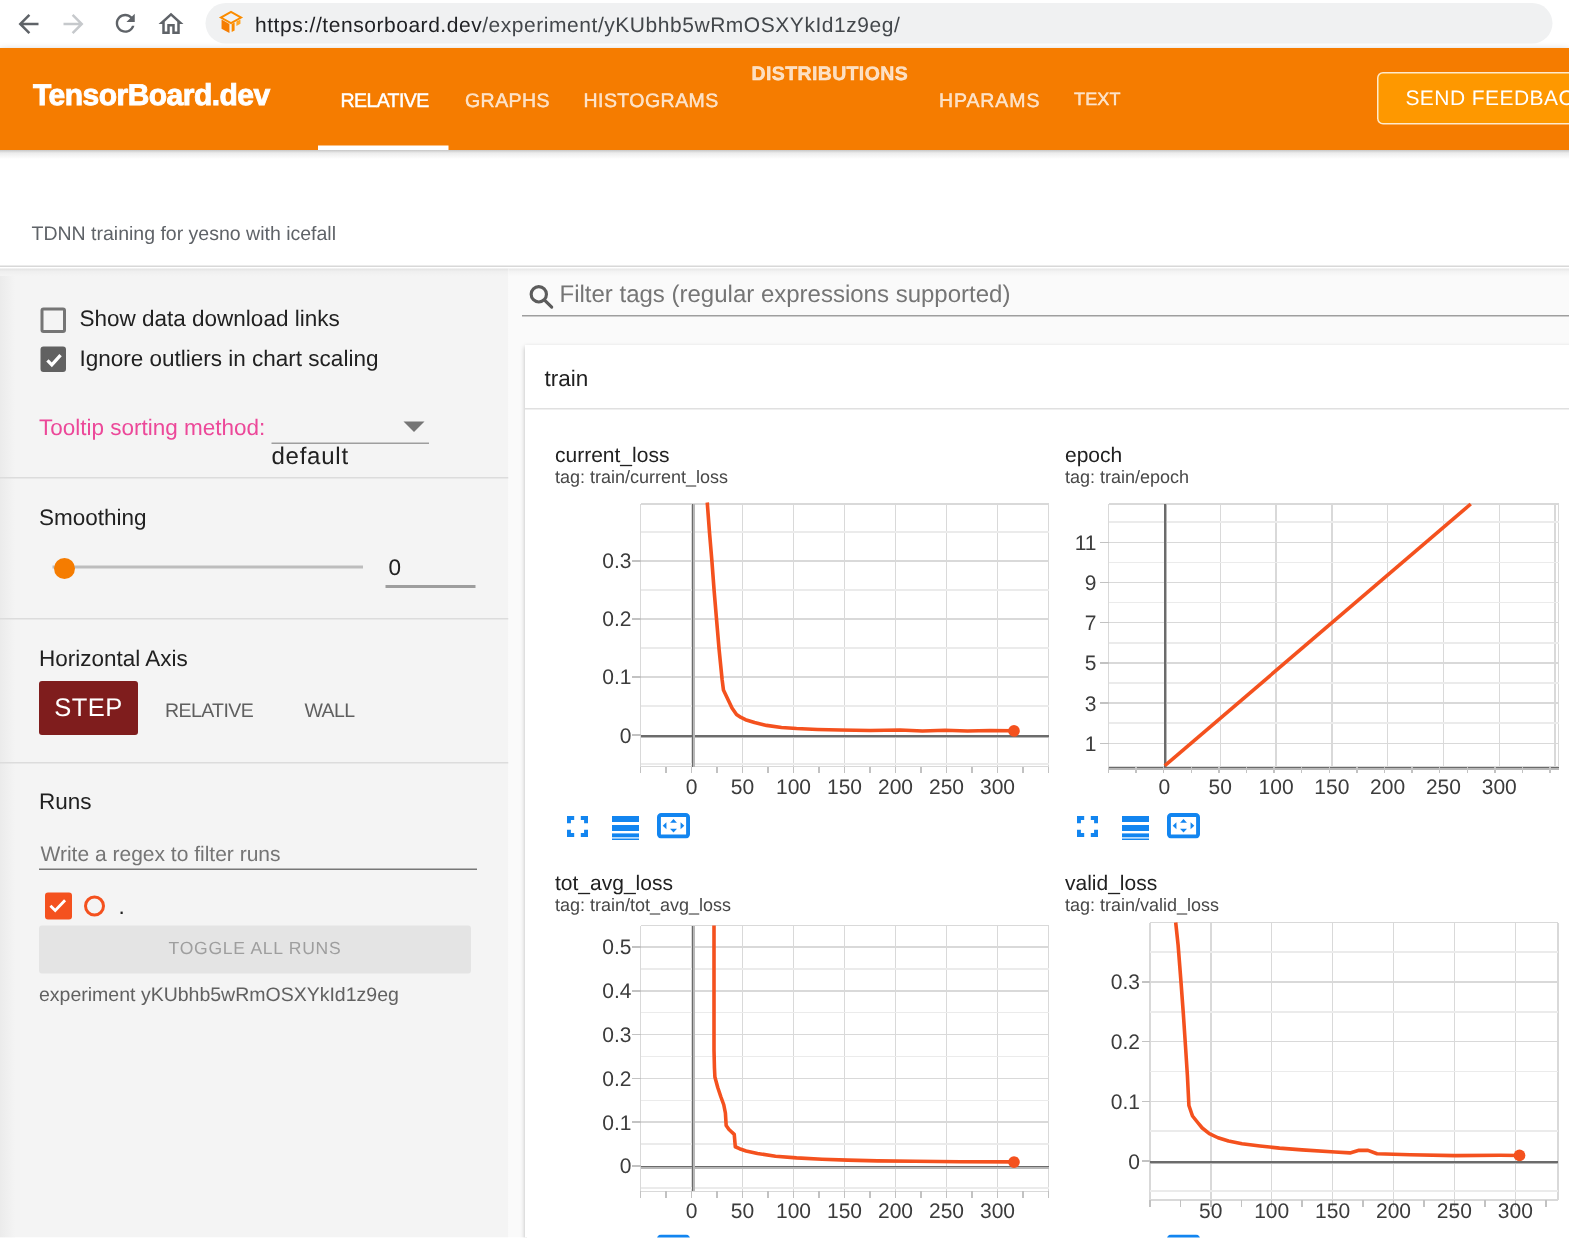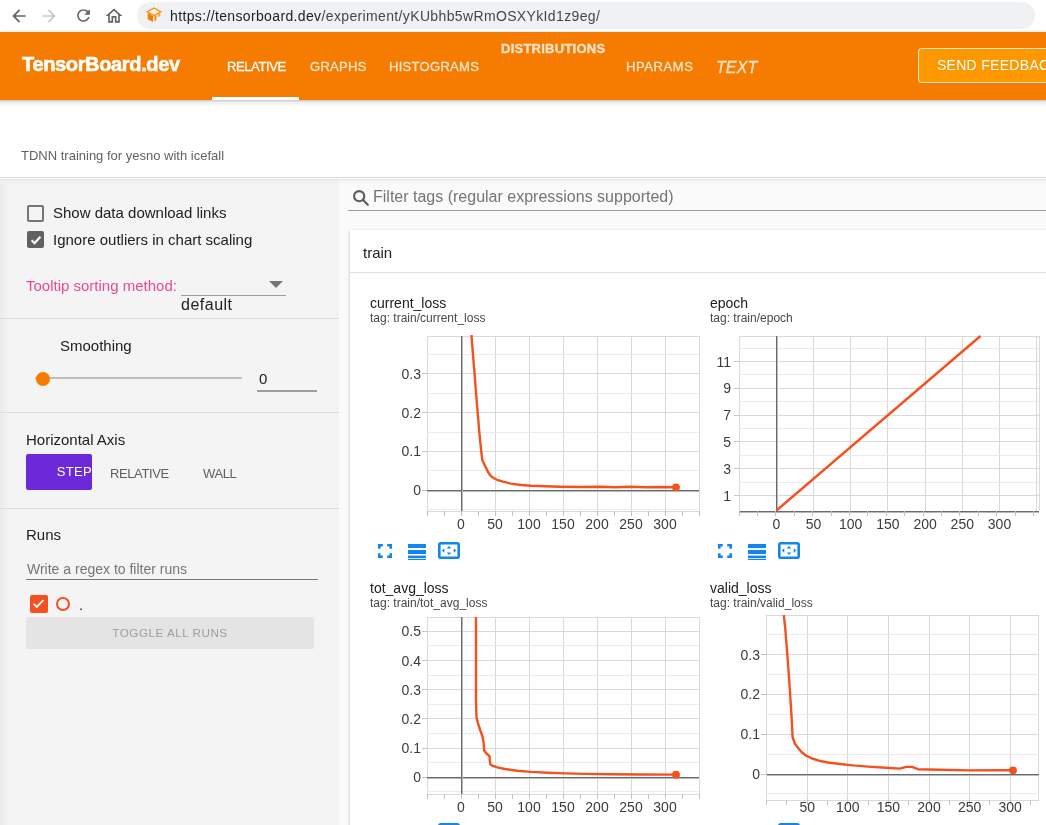--- a/index.html
+++ b/index.html
@@ -30,60 +30,61 @@
 <path fill="#ffa726" d="M16.8 11.2 L20.4 9.3 L20.4 13.2 L16.8 15.1 Z"></path>
 </svg>
 <div class="abs" style="left:170px;top:8px;font-size:14px;letter-spacing:0.36px;color:#202124;white-space:nowrap">https://tensorboard.dev<span style="color:#43474b">/experiment/yKUbhb5wRmOSXYkId1z9eg/</span></div>
 <div class="abs" style="left:0;top:32px;width:1046px;height:68px;background:#f57c00;box-shadow:0 2px 5px rgba(0,0,0,0.35);"></div>
 <div class="abs" style="left:22px;top:53px;font-size:20px;font-weight:700;color:#fff;-webkit-text-stroke:0.6px #ffffff;letter-spacing:-0.35px;">TensorBoard.dev</div>
 <div class="abs" style="left:227px;top:59px;font-size:13px;letter-spacing:-0.4px;font-weight:400;-webkit-text-stroke:0.3px #ffffff;color:#ffffff;">RELATIVE</div>
 <div class="abs" style="left:310px;top:59px;font-size:13px;letter-spacing:0.3px;font-weight:400;-webkit-text-stroke:0.3px rgba(255,255,255,0.75);color:rgba(255,255,255,0.75);">GRAPHS</div>
 <div class="abs" style="left:389px;top:59px;font-size:13px;letter-spacing:0.3px;font-weight:400;-webkit-text-stroke:0.3px rgba(255,255,255,0.75);color:rgba(255,255,255,0.75);">HISTOGRAMS</div>
 <div class="abs" style="left:501px;top:41px;font-size:13px;letter-spacing:0.25px;font-weight:700;-webkit-text-stroke:0.3px rgba(255,255,255,0.75);color:rgba(255,255,255,0.75);">DISTRIBUTIONS</div>
 <div class="abs" style="left:626px;top:59px;font-size:13px;letter-spacing:0.6px;font-weight:400;-webkit-text-stroke:0.3px rgba(255,255,255,0.75);color:rgba(255,255,255,0.75);">HPARAMS</div>
-<div class="abs" style="left:716px;top:59px;font-size:16px;letter-spacing:0.1px;font-weight:400;-webkit-text-stroke:0.3px rgba(255,255,255,0.75);color:rgba(255,255,255,0.75);font-style:italic;">TEXT</div>
+<div class="abs" style="left:716px;top:59px;font-size:12px;letter-spacing:0.1px;font-weight:400;-webkit-text-stroke:0.3px rgba(255,255,255,0.75);color:rgba(255,255,255,0.75);">TEXT</div>
 <div class="abs" style="left:212px;top:97px;width:87px;height:3px;background:#fff;"></div>
 <div class="abs" style="left:918px;top:48px;width:160px;height:35px;background:#fe9800;border:1px solid rgba(255,255,255,0.8);border-radius:4px;color:#fff;font-size:14px;letter-spacing:0.3px;text-align:center;line-height:33px;">SEND FEEDBACK</div>
 <div class="abs" style="left:0;top:100px;width:1046px;height:78px;background:linear-gradient(180deg,#c6c6c6 0px,#ececec 2px,#ffffff 6px);border-bottom:1px solid #d8d8d8;"></div>
 <div class="abs" style="left:21px;top:148px;font-size:13px;color:#5f6368;">TDNN training for yesno with icefall</div>
 <div class="abs" style="left:0;top:179px;width:339px;height:646px;background:linear-gradient(180deg,#e2e2e2 0px,#efefef 2px,#f4f4f4 5px);"></div>
 <div class="abs" style="left:0;top:184px;width:10px;height:641px;background:linear-gradient(90deg,#ebebeb,#f4f4f4);"></div>
 <div class="abs" style="left:27px;top:204.5px;width:17px;height:17px;border:2px solid #757575;border-radius:2px;background:transparent;"></div>
 <div class="abs" style="left:53px;top:204px;font-size:15px;color:#212121;">Show data download links</div>
 <div class="abs" style="left:27px;top:230.5px;width:17px;height:17px;border:2px solid #616161;border-radius:2px;background:#616161;"></div>
 <svg class="abs" style="left:29px;top:232.5px" width="14" height="14" viewBox="0 0 24 24">
       <path fill="none" stroke="#fff" stroke-width="3.8" d="M4.5 12.5 L9.5 17.5 L19.5 6.5"></path>
     </svg>
 <div class="abs" style="left:53px;top:231px;font-size:15px;color:#212121;">Ignore outliers in chart scaling</div>
 <div class="abs" style="left:26px;top:277px;font-size:15px;color:#ec4899;">Tooltip sorting method:</div>
 <div class="abs" style="left:181px;top:276px;font-size:16px;letter-spacing:0.5px;color:#212121;margin-top:20px;">default</div>
 <div class="abs" style="left:269px;top:281px;width:0;height:0;border-left:7px solid transparent;border-right:7px solid transparent;border-top:7px solid #757575;"></div>
 <div class="abs" style="left:181px;top:295px;width:105px;height:1px;background:#9e9e9e;"></div>
 <div class="abs" style="left:0;top:318px;width:339px;height:1px;background:#dcdcdc;"></div>
-<div class="abs" style="left:26px;top:337px;font-size:15px;color:#212121;margin-left:34px;">Smoothing</div>
+<div class="abs" style="left:26px;top:337px;font-size:15px;color:#212121;">Smoothing</div>
 <div class="abs" style="left:35px;top:377px;width:207px;height:2px;background:#bdbdbd;"></div>
 <div class="abs" style="left:36px;top:371.5px;width:14px;height:14px;border-radius:50%;background:#f57c00;"></div>
 <div class="abs" style="left:259px;top:370px;font-size:15px;color:#212121;">0</div>
 <div class="abs" style="left:257px;top:390px;width:60px;height:1.5px;background:#9e9e9e;"></div>
 <div class="abs" style="left:0;top:412px;width:339px;height:1px;background:#dcdcdc;"></div>
 <div class="abs" style="left:26px;top:431px;font-size:15px;color:#212121;">Horizontal Axis</div>
-<div class="abs" style="left:26px;top:454px;width:66px;height:36px;background:#6d28d9;border-radius:2px;color:#fff;font-size:13px;text-align:right;line-height:36px;letter-spacing:0.3px;">STEP</div>
+<div class="abs" style="left:26px;top:454px;width:66px;height:36px;background:#7f1d1d;border-radius:2px;color:#fff;font-size:17px;text-align:center;line-height:36px;letter-spacing:0.3px;">STEP</div>
 <div class="abs" style="left:110px;top:466px;font-size:13px;color:#5f5f5f;letter-spacing:-0.4px;">RELATIVE</div>
 <div class="abs" style="left:203px;top:466px;font-size:13px;color:#5f5f5f;letter-spacing:-0.4px;">WALL</div>
 <div class="abs" style="left:0;top:508px;width:339px;height:1px;background:#dcdcdc;"></div>
 <div class="abs" style="left:26px;top:526px;font-size:15px;color:#212121;">Runs</div>
 <div class="abs" style="left:27px;top:561px;font-size:14px;color:#757575;">Write a regex to filter runs</div>
 <div class="abs" style="left:26px;top:579px;width:292px;height:1px;background:#777;"></div>
 <div class="abs" style="left:30px;top:594.5px;width:18px;height:18px;background:#f4511e;border-radius:2px;"></div>
 <svg class="abs" style="left:31px;top:596px" width="15" height="15" viewBox="0 0 24 24">
       <path fill="none" stroke="#fff" stroke-width="3.0" d="M4.2 12.5 L9.3 17.6 L19.8 6.6"></path>
     </svg>
 <div class="abs" style="left:56px;top:597px;width:14px;height:14px;border:2.5px solid #f4511e;border-radius:50%;"></div>
 <div class="abs" style="left:79px;top:596px;font-size:15px;color:#212121;">.</div>
 <div class="abs" style="left:26px;top:617px;width:288px;height:32px;background:#e4e4e4;border-radius:2px;color:#9e9e9e;font-size:11.7px;letter-spacing:0.5px;text-align:center;line-height:32px;">TOGGLE ALL RUNS</div>
+<div class="abs" style="left:26px;top:655px;font-size:13px;color:#616161;">experiment yKUbhb5wRmOSXYkId1z9eg</div>
 <div class="abs" style="left:339px;top:179px;width:707px;height:646px;background:linear-gradient(180deg,#e6e6e6 0px,#f3f3f3 2px,#fafafa 5px);"></div>
 <svg class="abs" style="left:352px;top:188.5px" width="17" height="17" viewBox="0 0 17 17">
       <circle cx="7.2" cy="7.2" r="5.1" fill="none" stroke="#5c5c5c" stroke-width="2.1"></circle>
       <line x1="11.2" y1="11.2" x2="15.8" y2="15.8" stroke="#5c5c5c" stroke-width="2.1" stroke-linecap="round"></line>
     </svg>
 <div class="abs" style="left:373px;top:188px;font-size:16px;color:#757575;">Filter tags (regular expressions supported)</div>
 <div class="abs" style="left:348px;top:209.5px;width:698px;height:1px;background:#9e9e9e;"></div>
 <div class="abs" style="left:350px;top:230px;width:700px;height:600px;background:#fff;box-shadow:0 1px 3px rgba(0,0,0,0.25);"></div>
 <div class="abs" style="left:363px;top:244px;font-size:15px;color:#212121;">train</div>
 <div class="abs" style="left:350px;top:272px;width:700px;height:1px;background:#e0e0e0;"></div>

